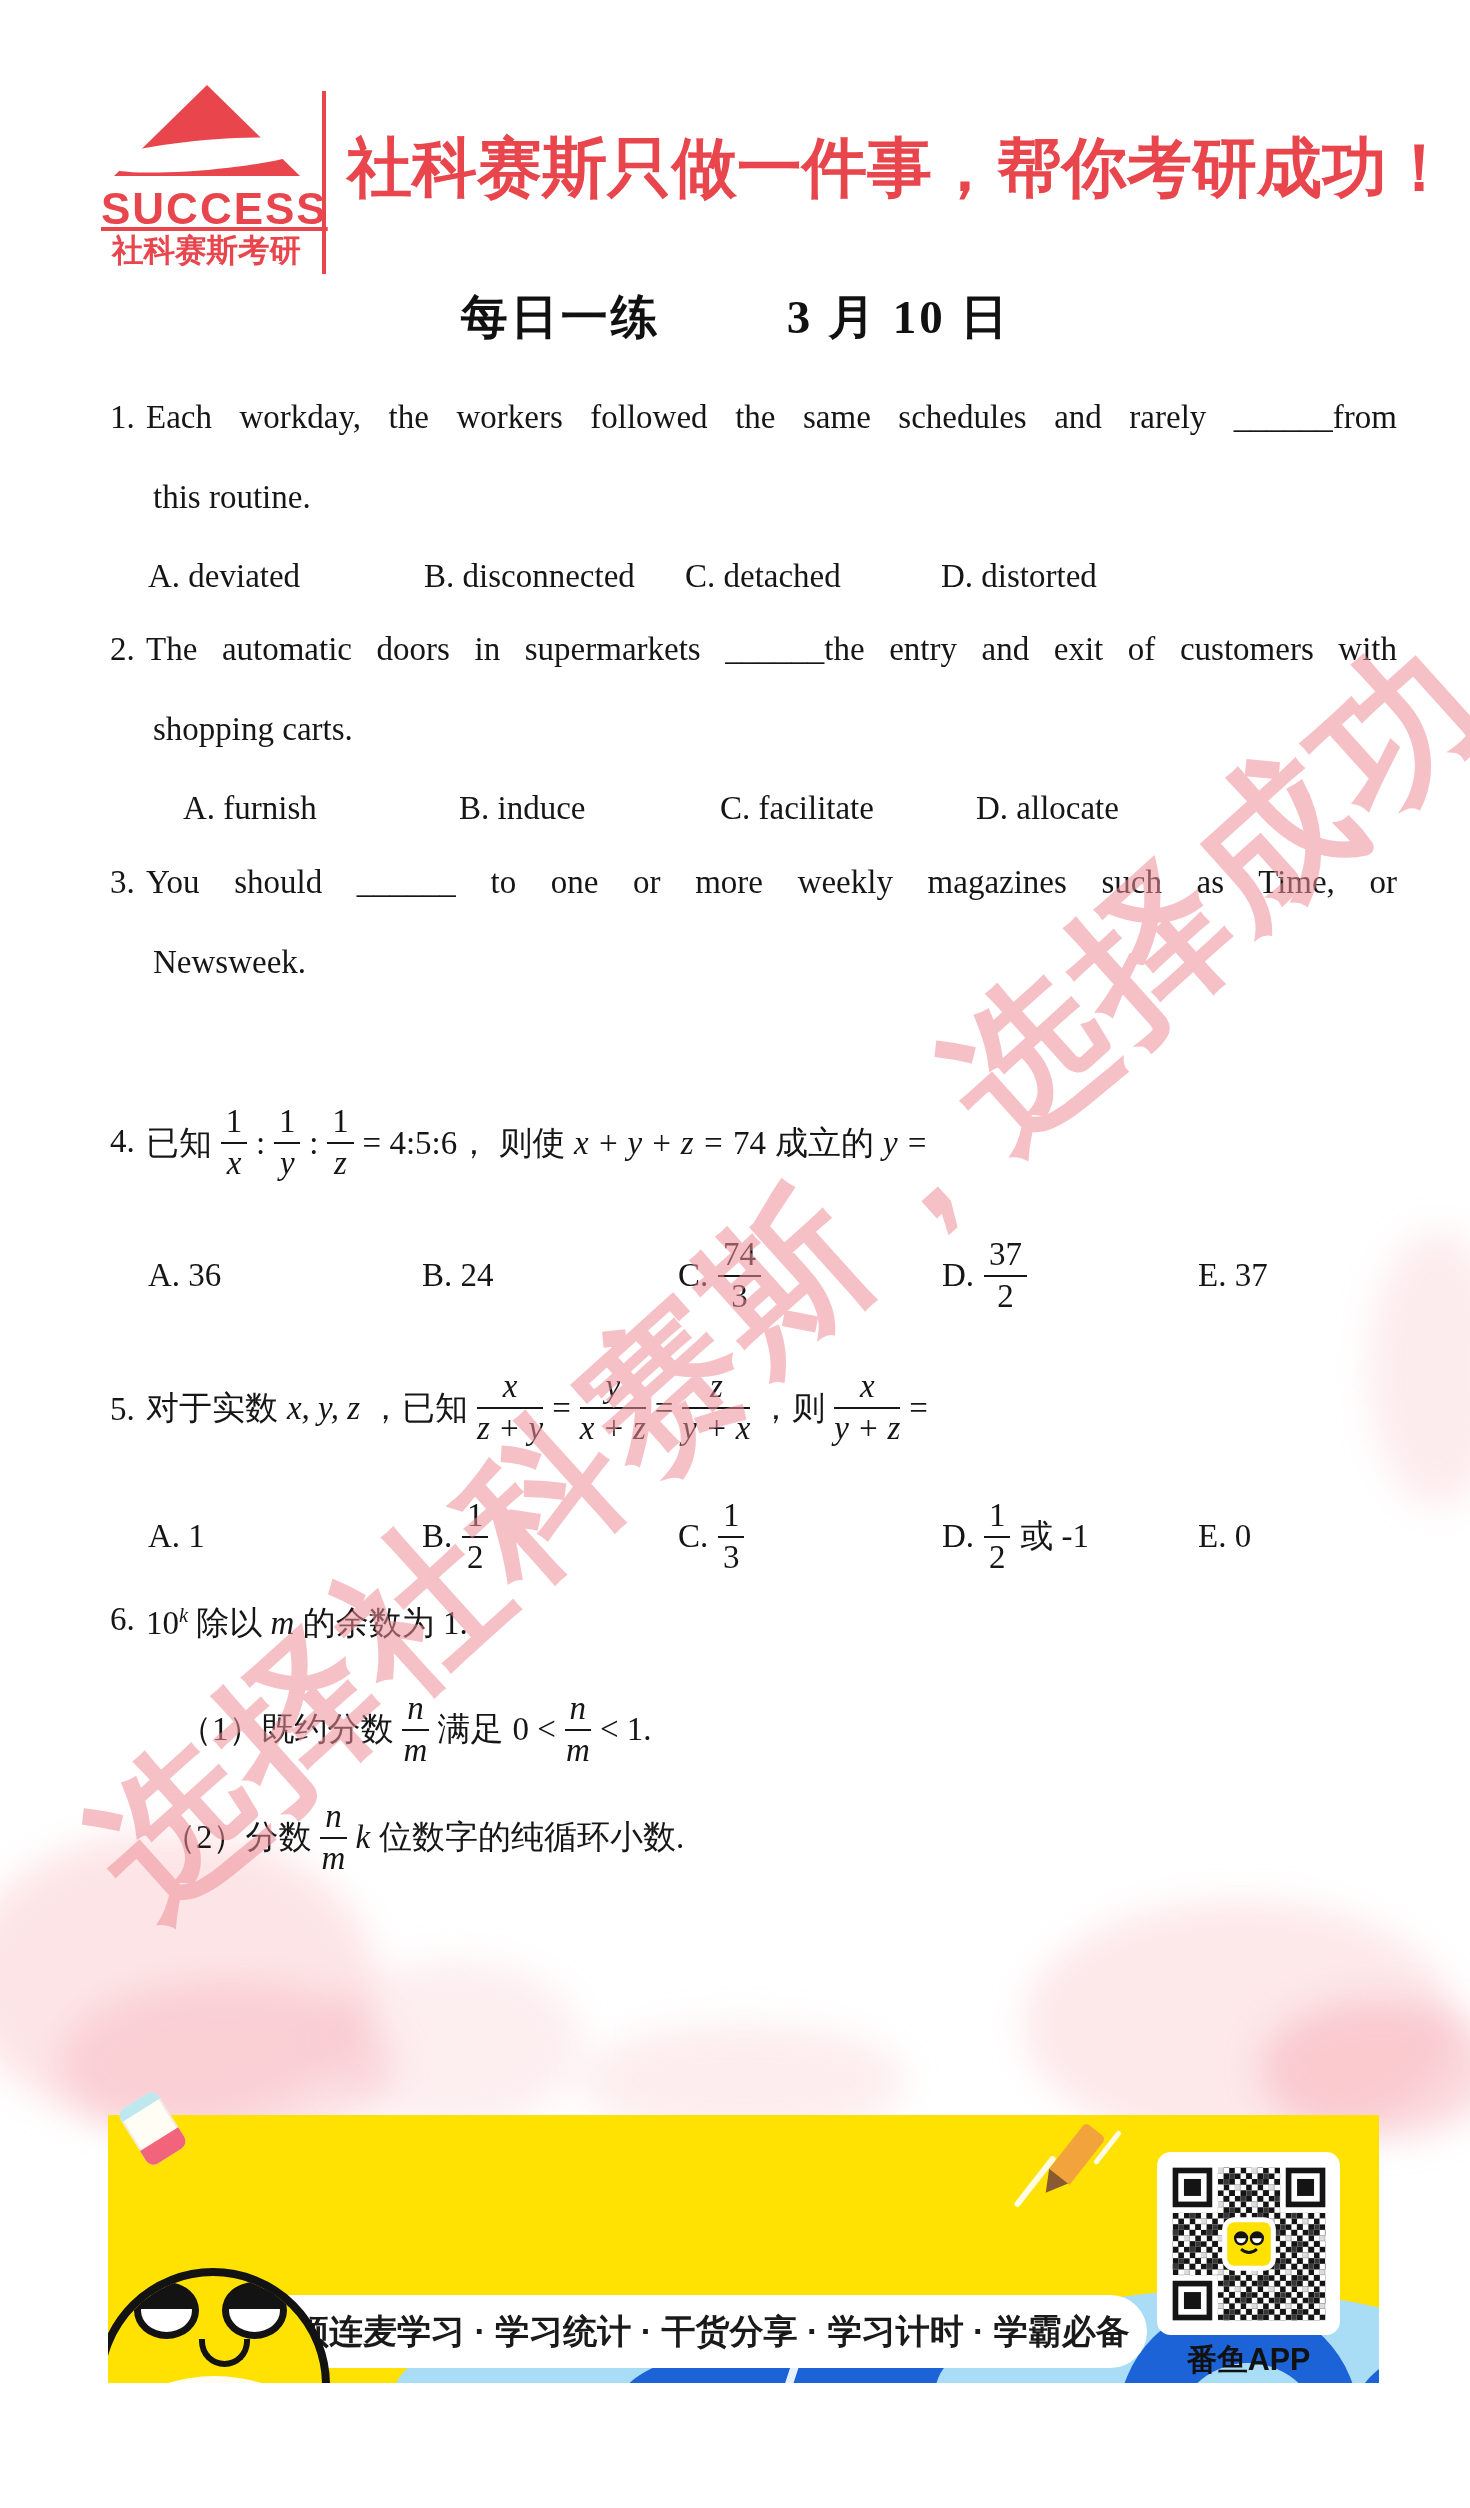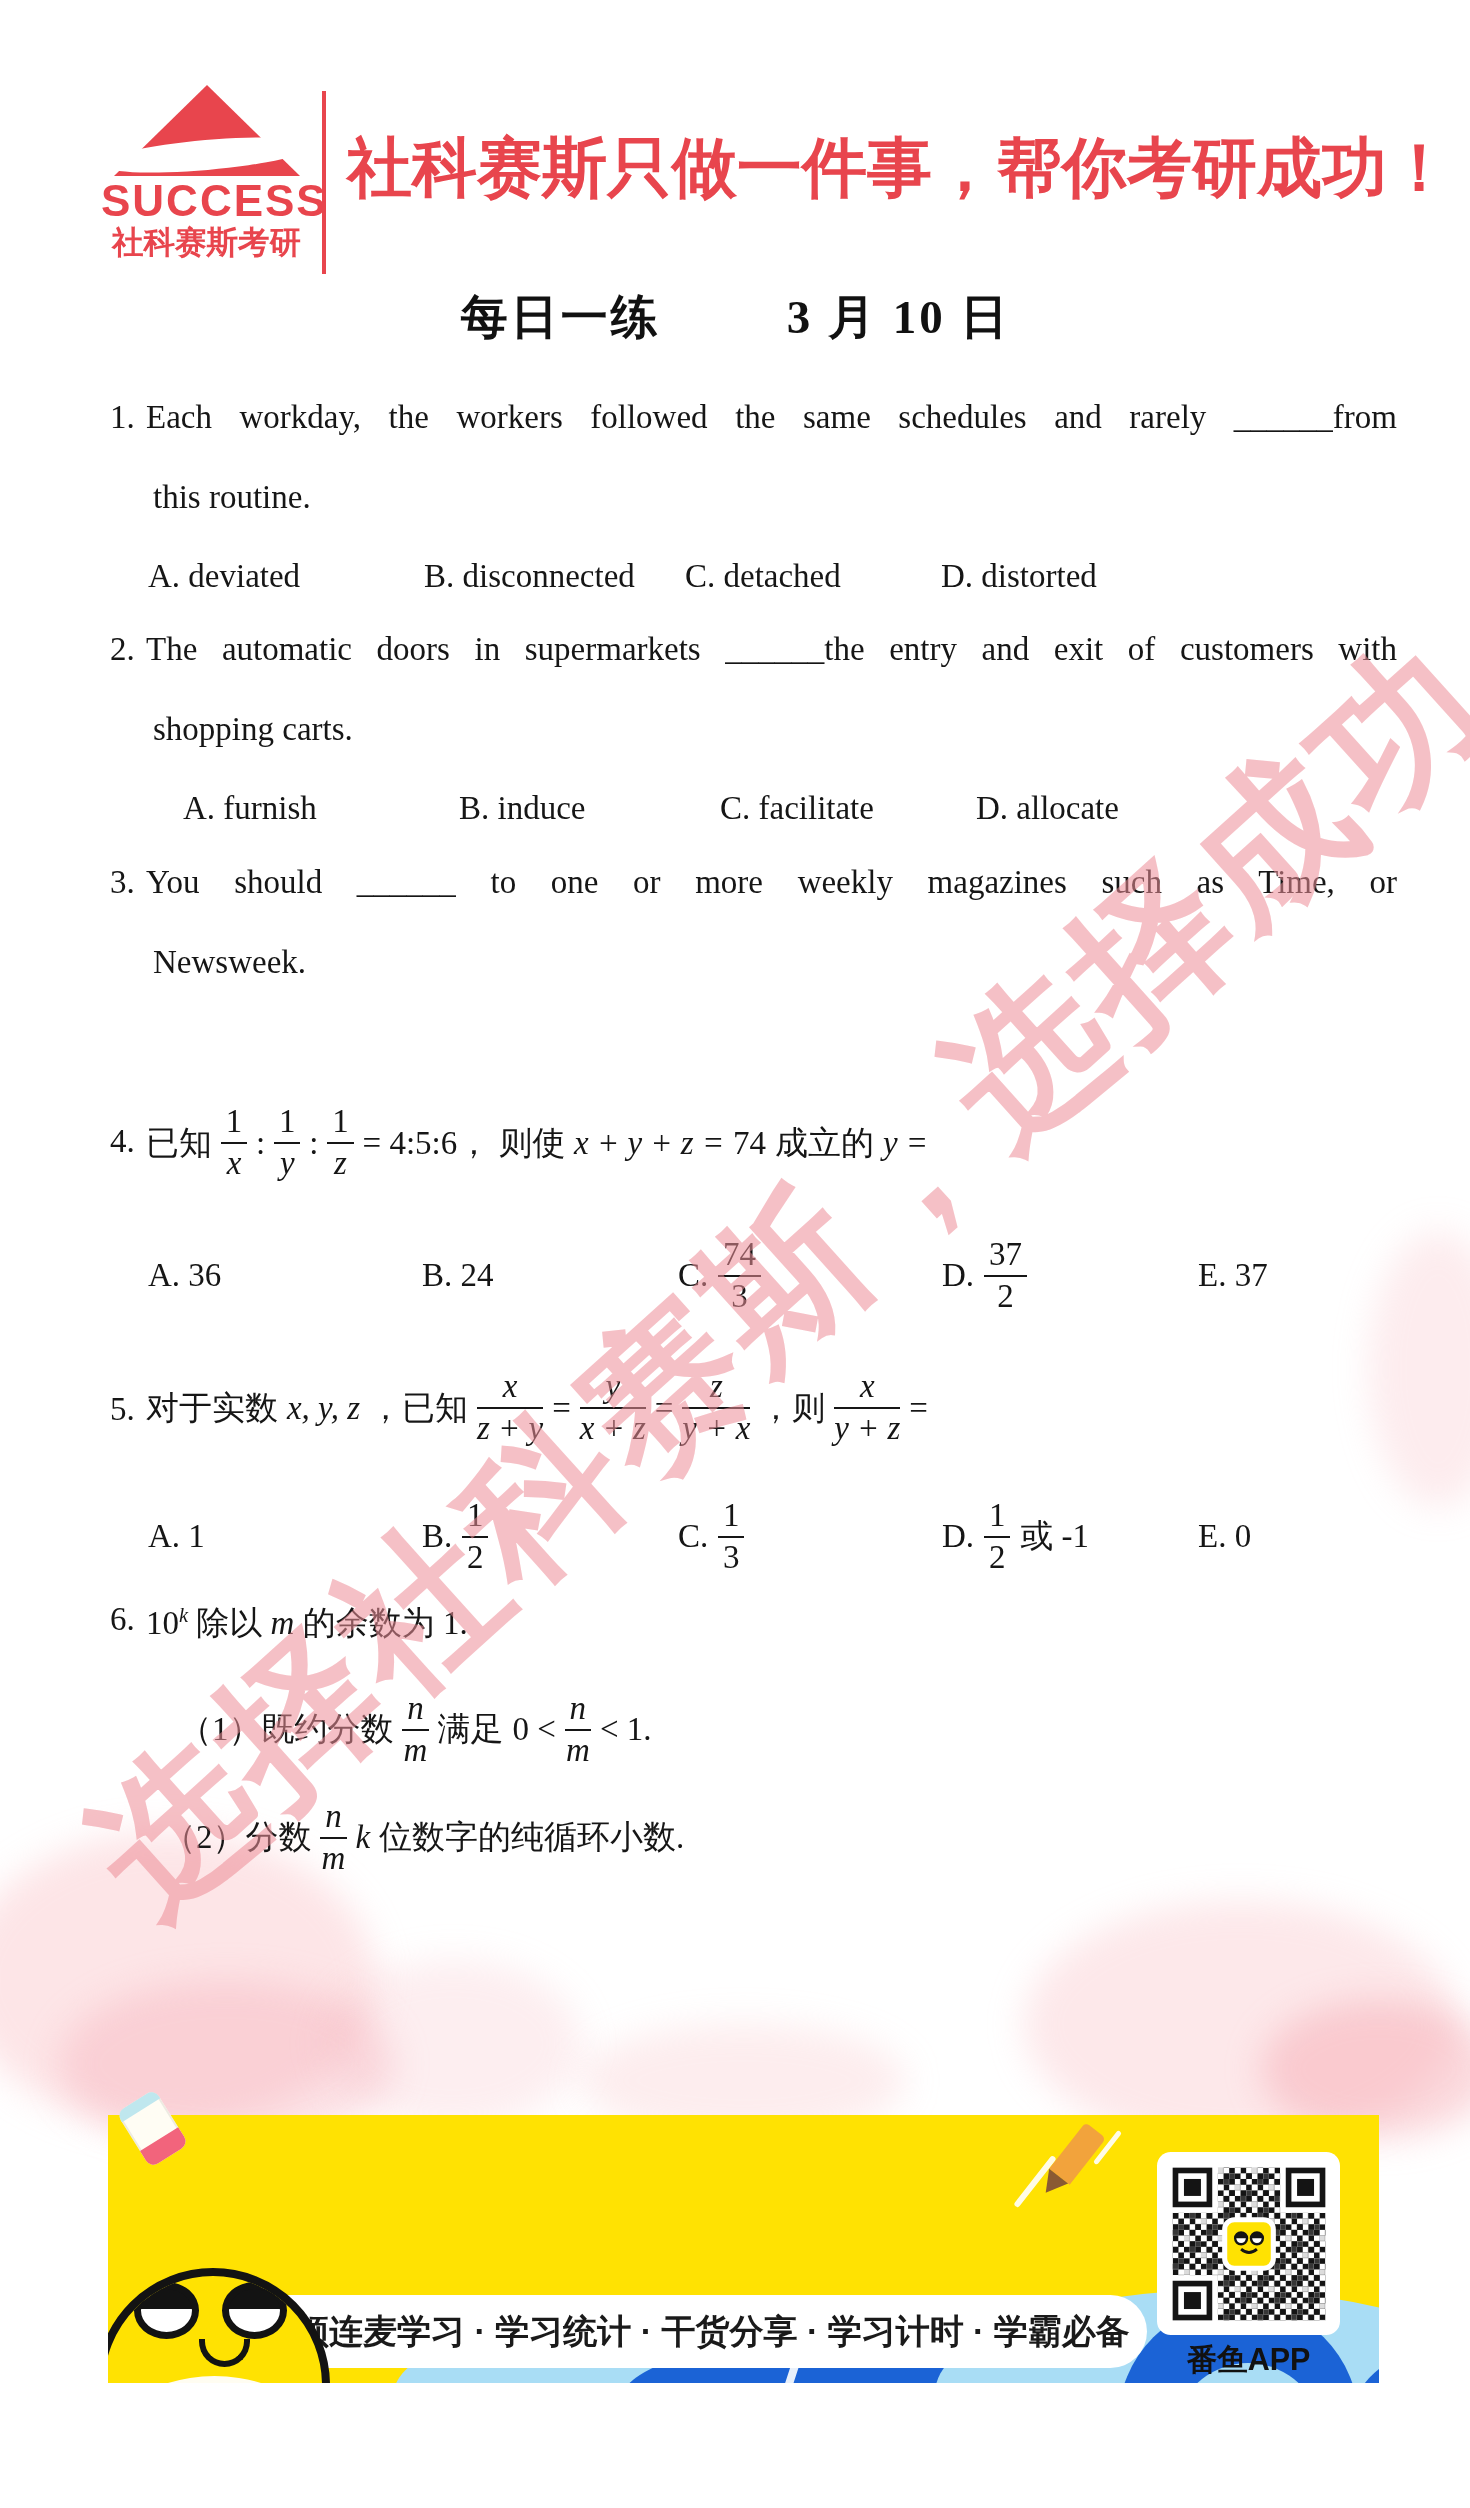--- a/index.html
+++ b/index.html
@@ -7,21 +7,21 @@
         font-family:"Liberation Serif","DejaVu Serif",serif;color:#161616;}
 
   
   .logo{position:absolute;left:101px;top:85px;width:211px;text-align:center;}
   .logo-tri-wrap{position:relative;width:185px;height:91px;margin:0 auto;}
   .logo-tri{width:0;height:0;border-left:93px solid transparent;border-right:93px solid transparent;
             border-bottom:91px solid #e8454d;}
   .logo-swoosh{position:absolute;left:-13.8px;top:55px;width:213px;height:29.6px;background:#fff;
                border-radius:50%;transform:rotate(-5deg);}
   .logo-brand{font-family:"Liberation Sans","DejaVu Sans",sans-serif;font-weight:900;
-              font-size:44px;color:#e8454d;letter-spacing:2px;line-height:1.05;margin-top:2px;}
+              font-size:44px;color:#e8454d;letter-spacing:2px;line-height:1.05;margin-top:10px;text-decoration:underline;}
   .logo-sub{font-family:"Liberation Sans","DejaVu Sans",sans-serif;font-weight:900;
             font-size:31.5px;color:#e8454d;line-height:1.15;}
   .hdr-divider{position:absolute;left:322px;top:91px;width:3.9px;height:183px;background:#e8454d;}
   .slogan{position:absolute;left:347px;top:124px;width:1084px;
           font-family:"Liberation Sans","DejaVu Sans",sans-serif;font-weight:900;
           font-size:65px;color:#e8454d;letter-spacing:0px;white-space:nowrap;}
 
   
   .doc-title{position:absolute;left:0;top:286px;width:1471px;text-align:center;
              font-size:47px;font-weight:700;letter-spacing:3px;color:#111;}

